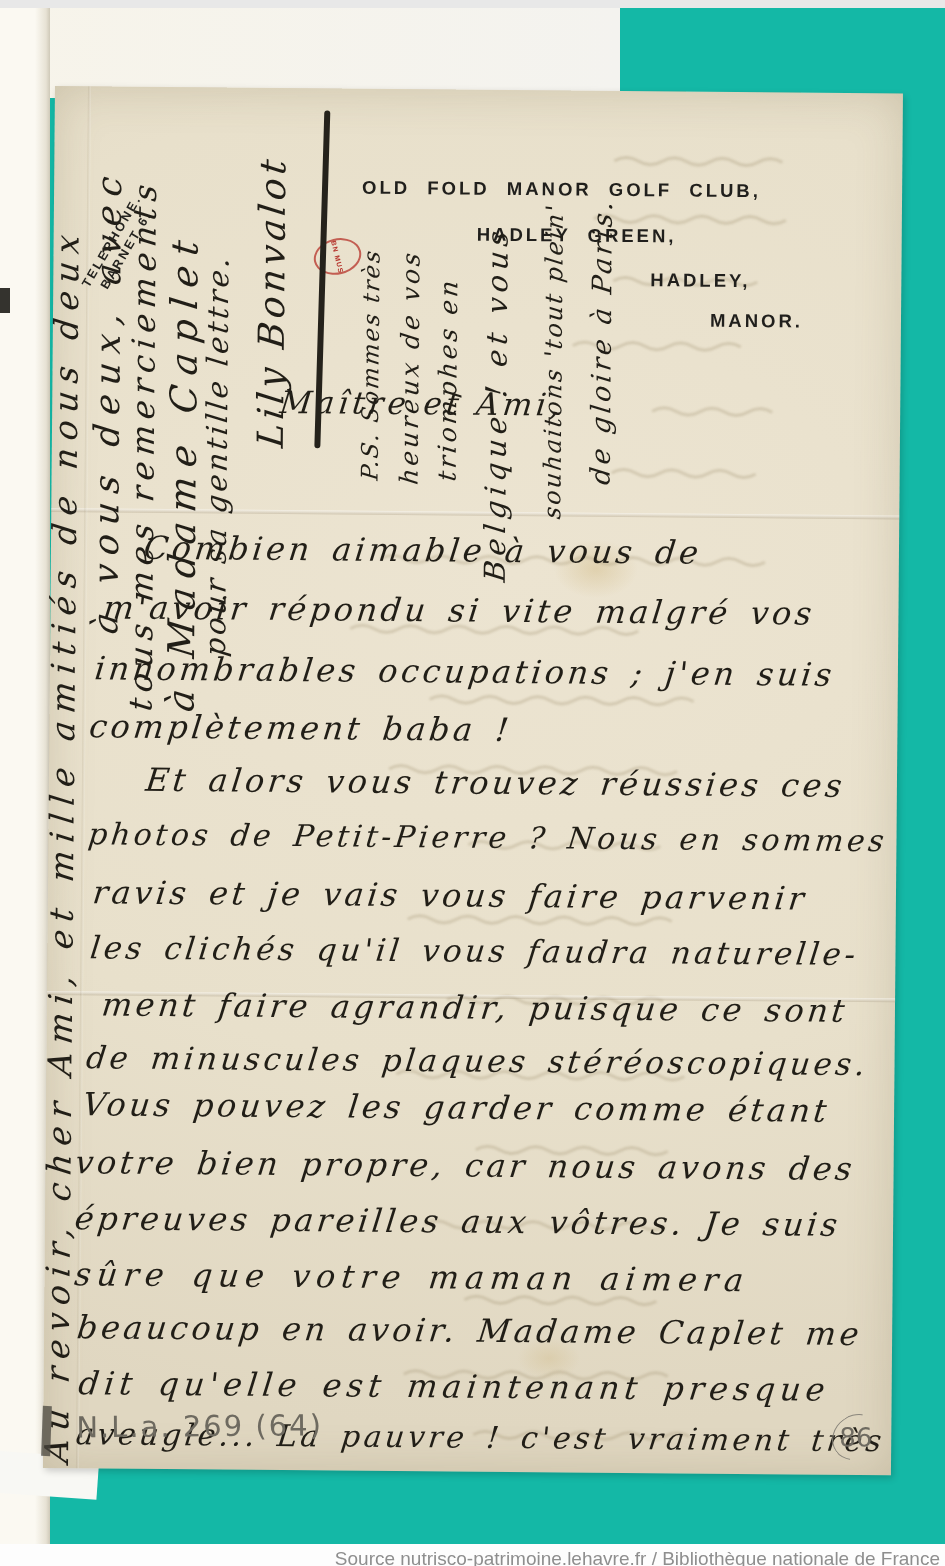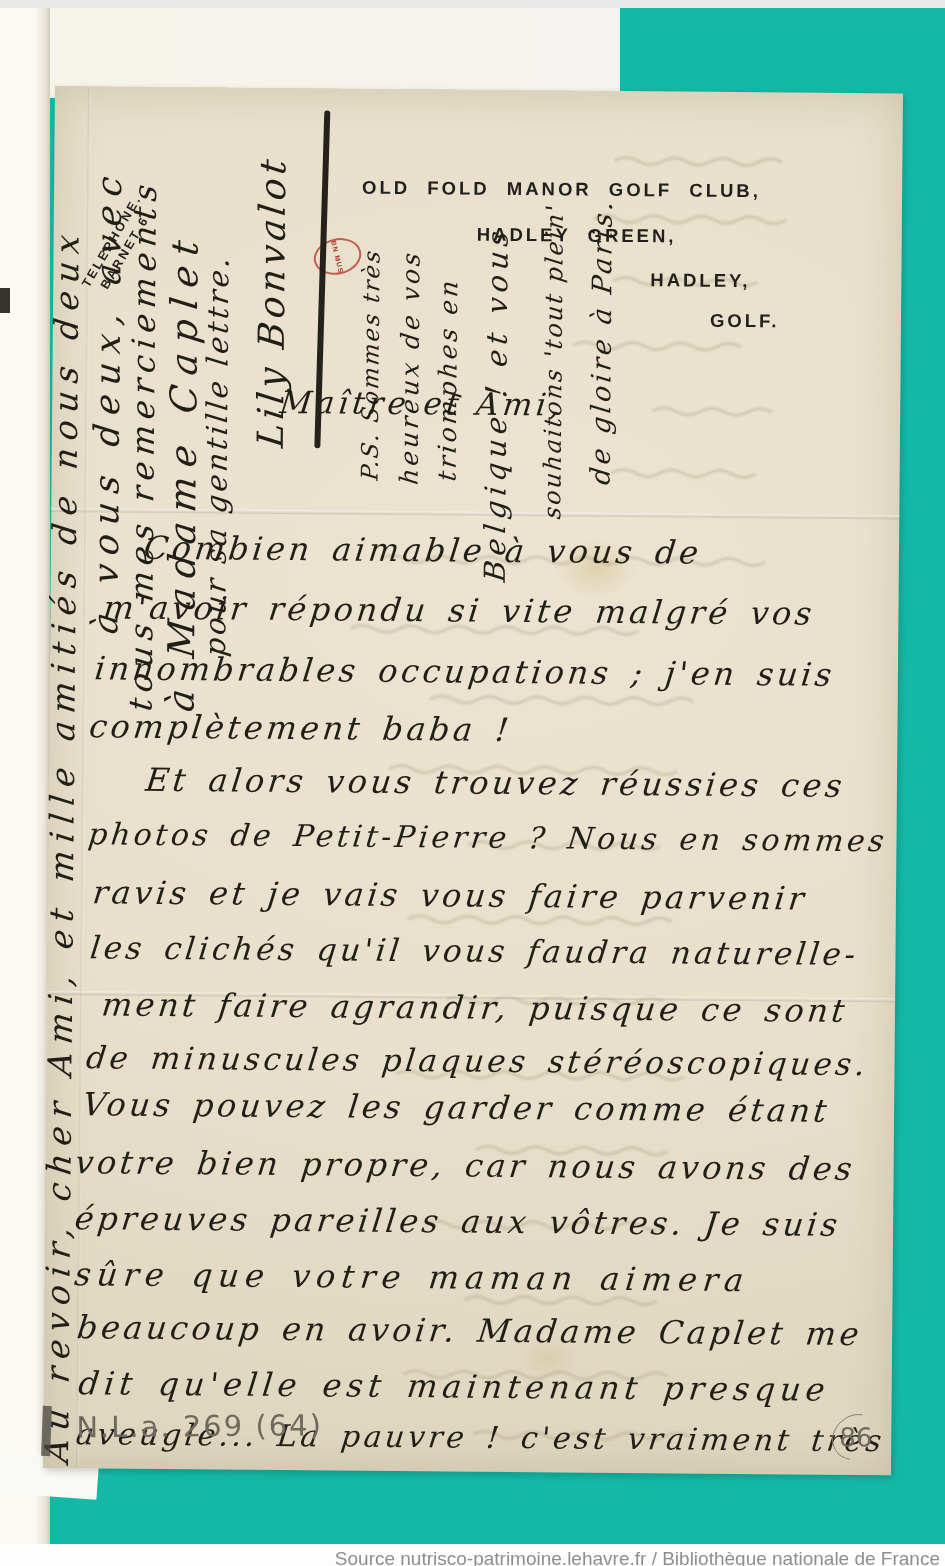--- a/index.html
+++ b/index.html
@@ -79,21 +79,21 @@
         </filter>
     </svg>
 
     <div class="crease" style="top:422px"></div>
     <div class="crease" style="top:905px"></div>
     <div class="vcrease"></div>
 
     <div class="lh" style="left:308px;top:88px;">OLD FOLD MANOR GOLF CLUB,</div>
     <div class="lh" style="left:423px;top:134px;">HADLEY GREEN,</div>
     <div class="lh" style="left:597px;top:178px;">HADLEY,</div>
-    <div class="lh" style="left:657px;top:218px;">GOLF.</div>
+    <div class="lh" style="left:657px;top:218px;">MANOR.</div>
     <div class="phone">
       <div>TELEPHONE.</div>
       <div style="margin-left:8px;">BARNET 6.</div>
     </div>
 
     <div class="stamp">
       <span>BN MUS</span>
     </div>
 
     <div class="hand salut">Maître et Ami,</div>

